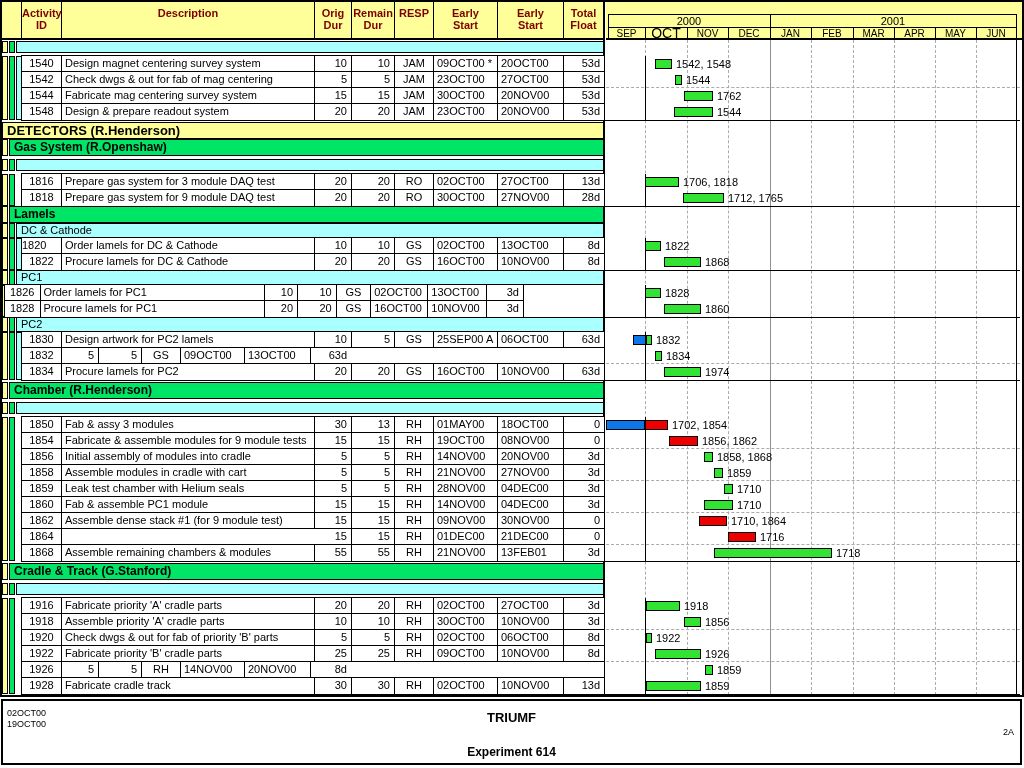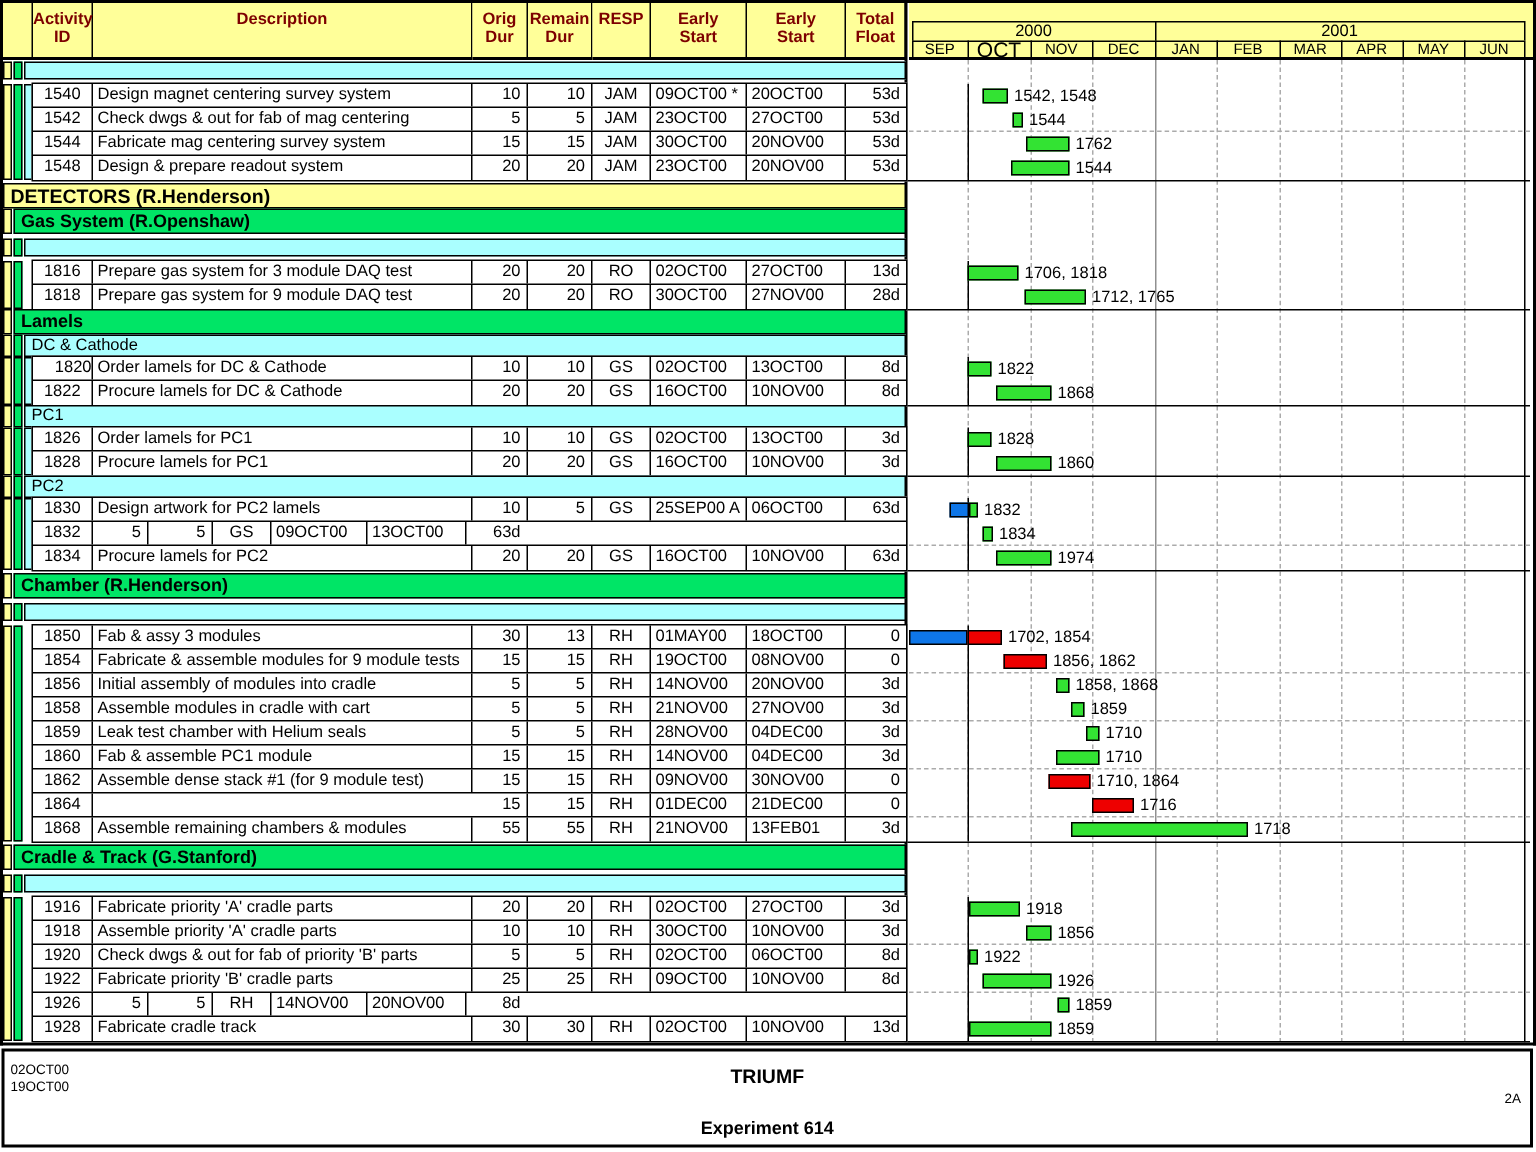--- a/index.html
+++ b/index.html
@@ -215,21 +215,21 @@
       <div class="stripe" style="left: 2px; top: 206px; height: 17px; background: rgb(255, 255, 153);"></div>
       <div class="band" style="left: 9px; top: 206px; width: 595px; height: 17px; background: rgb(0, 229, 102); font-size: 12px; font-weight: bold; line-height: 15px; padding-left: 4px;">Lamels</div>
       <div class="stripe" style="left: 2px; top: 223px; height: 15px; background: rgb(255, 255, 153);"></div>
       <div class="stripe" style="left: 9px; top: 223px; height: 15px; background: rgb(0, 229, 102);"></div>
       <div class="band" style="left: 16px; top: 223px; width: 588px; height: 15px; background: rgb(170, 255, 255); font-size: 11px; font-weight: normal; line-height: 13px; padding-left: 4px;">DC &amp; Cathode</div>
       <div class="stripe" style="left: 2px; top: 238px; height: 32px; background: rgb(255, 255, 153);"></div>
       <div class="stripe" style="left: 9px; top: 238px; height: 32px; background: rgb(0, 229, 102);"></div>
       <div class="stripe" style="left: 16px; top: 238px; height: 32px; background: rgb(170, 255, 255);"></div>
       <div class="blk" style="left: 21px; top: 237px; width: 584px; height: 34px;">
         <div class="arow">
-          <div class="cell" style="width: 40px; text-align: right;">1820</div>
+          <div class="cell" style="width: 40px; text-align: left;">1820</div>
           <div class="cell" style="width: 253px; text-align: left; padding-left: 3px;">Order lamels for DC &amp; Cathode</div>
           <div class="cell" style="width: 37px; text-align: right; padding-right: 4px;">10</div>
           <div class="cell" style="width: 43px; text-align: right; padding-right: 4px;">10</div>
           <div class="cell" style="width: 39px; text-align: center;">GS</div>
           <div class="cell" style="width: 64px; text-align: left; padding-left: 3px;">02OCT00</div>
           <div class="cell" style="width: 66px; text-align: left; padding-left: 3px;">13OCT00</div>
           <div class="cell" style="width: 40px; text-align: right; padding-right: 4px;">8d</div>
         </div>
         <div class="arow">
           <div class="cell" style="width: 40px; text-align: center;">1822</div>
@@ -249,21 +249,21 @@
         <div class="gbar" style="left: 58px; top: 19px; width: 37px; background: rgb(51, 227, 51);"></div>
         <div class="gbar-label" style="left: 99px; top: 16px;">1868</div>
       </div>
       <div style="position: absolute; left: 605px; top: 270px; width: 415px; height: 1px; background: rgb(0, 0, 0);"></div>
       <div class="stripe" style="left: 2px; top: 270px; height: 15px; background: rgb(255, 255, 153);"></div>
       <div class="stripe" style="left: 9px; top: 270px; height: 15px; background: rgb(0, 229, 102);"></div>
       <div class="band" style="left: 16px; top: 270px; width: 588px; height: 15px; background: rgb(170, 255, 255); font-size: 11px; font-weight: normal; line-height: 13px; padding-left: 4px;">PC1</div>
       <div class="stripe" style="left: 2px; top: 285px; height: 32px; background: rgb(255, 255, 153);"></div>
       <div class="stripe" style="left: 9px; top: 285px; height: 32px; background: rgb(0, 229, 102);"></div>
       <div class="stripe" style="left: 16px; top: 285px; height: 32px; background: rgb(170, 255, 255);"></div>
-      <div class="blk" style="left: 21px; top: 284px; width: 584px; height: 34px;">
+      <div class="blk" style="left: 4px; top: 284px; width: 520px; height: 34px;">
         <div class="arow">
           <div class="cell" style="width: 40px; text-align: center;">1826</div>
           <div class="cell" style="width: 253px; text-align: left; padding-left: 3px;">Order lamels for PC1</div>
           <div class="cell" style="width: 37px; text-align: right; padding-right: 4px;">10</div>
           <div class="cell" style="width: 43px; text-align: right; padding-right: 4px;">10</div>
           <div class="cell" style="width: 39px; text-align: center;">GS</div>
           <div class="cell" style="width: 64px; text-align: left; padding-left: 3px;">02OCT00</div>
           <div class="cell" style="width: 66px; text-align: left; padding-left: 3px;">13OCT00</div>
           <div class="cell" style="width: 40px; text-align: right; padding-right: 4px;">3d</div>
         </div>

